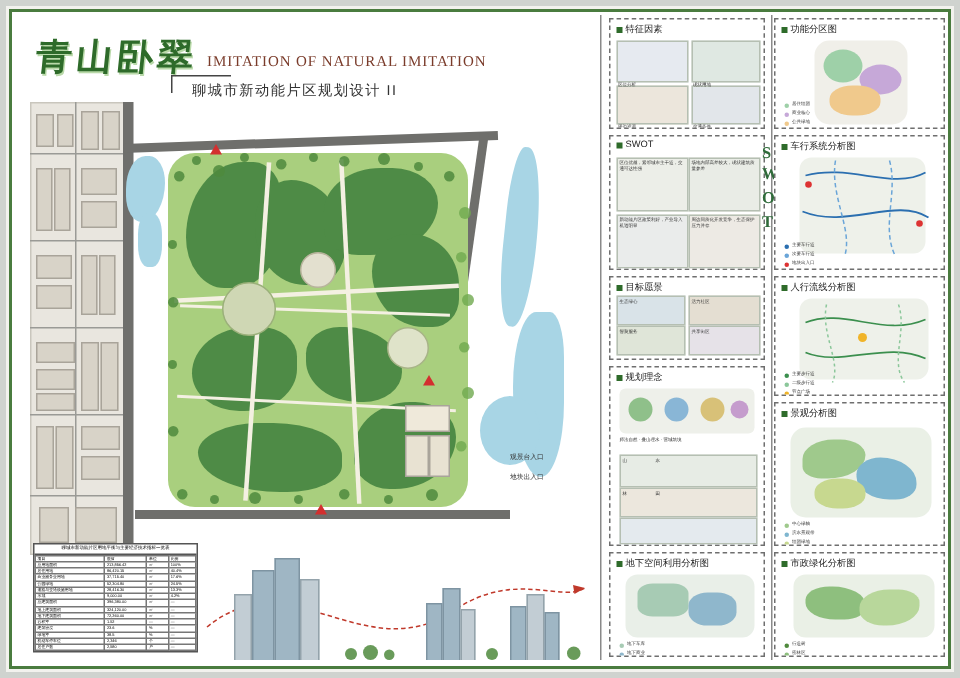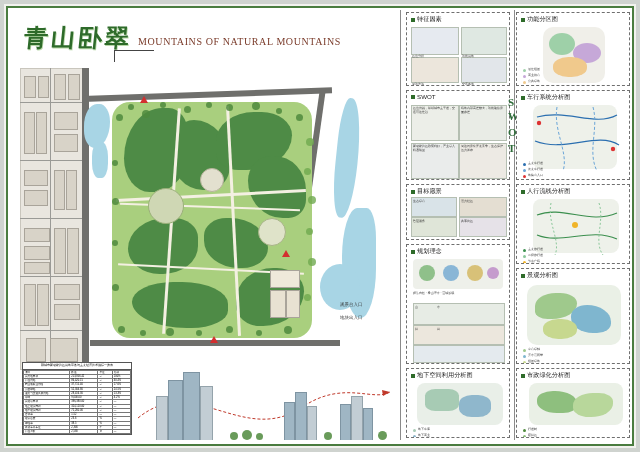--- a/index.html
+++ b/index.html
@@ -66,21 +66,22 @@
 
 <div id="board">
   <div class="frame-outer"></div>
   <div class="frame-green"></div>
 
   <div class="plan">
 
     <div class="title-cn">青山卧翠</div>
     <div class="title-rule"></div>
     <div class="title-rule2"></div>
-    <div class="title-en">MOUNTAINS OF NATURAL MOUNTAINS</div>
+    <div class="title-en">IMITATION OF NATURAL IMITATION</div>
+    <div class="title-sub">聊城市新动能片区规划设计 II</div>
 
     <div class="map">
 
       <div class="urbanblock" style="left:0;top:0;width:62px;height:300px;"></div>
       <div class="roadline" style="left:0;top:34px;width:62px;height:1.2px;"></div>
       <div class="roadline" style="left:0;top:92px;width:62px;height:1.2px;"></div>
       <div class="roadline" style="left:0;top:150px;width:62px;height:1.2px;"></div>
       <div class="roadline" style="left:0;top:208px;width:62px;height:1.2px;"></div>
       <div class="roadline" style="left:0;top:262px;width:62px;height:1.2px;"></div>
       <div class="roadline" style="left:30px;top:0;width:1.2px;height:300px;"></div>

